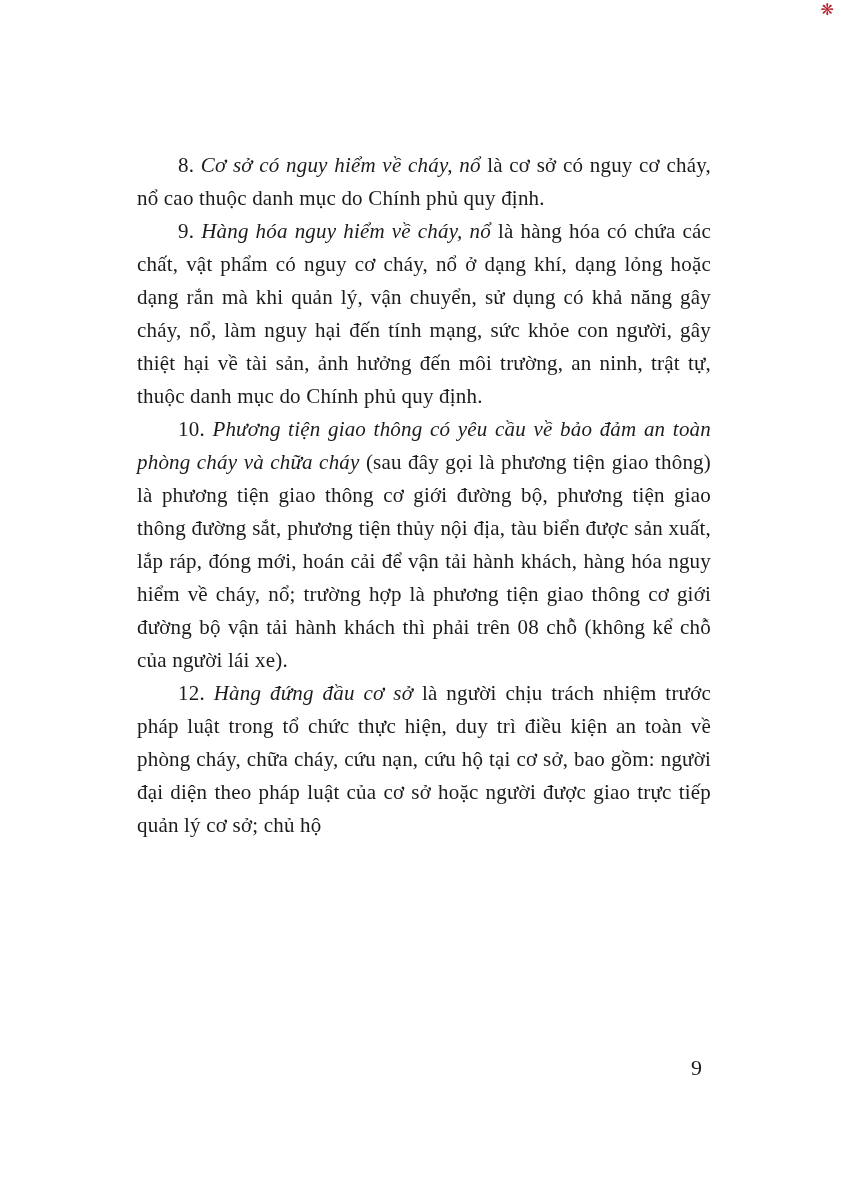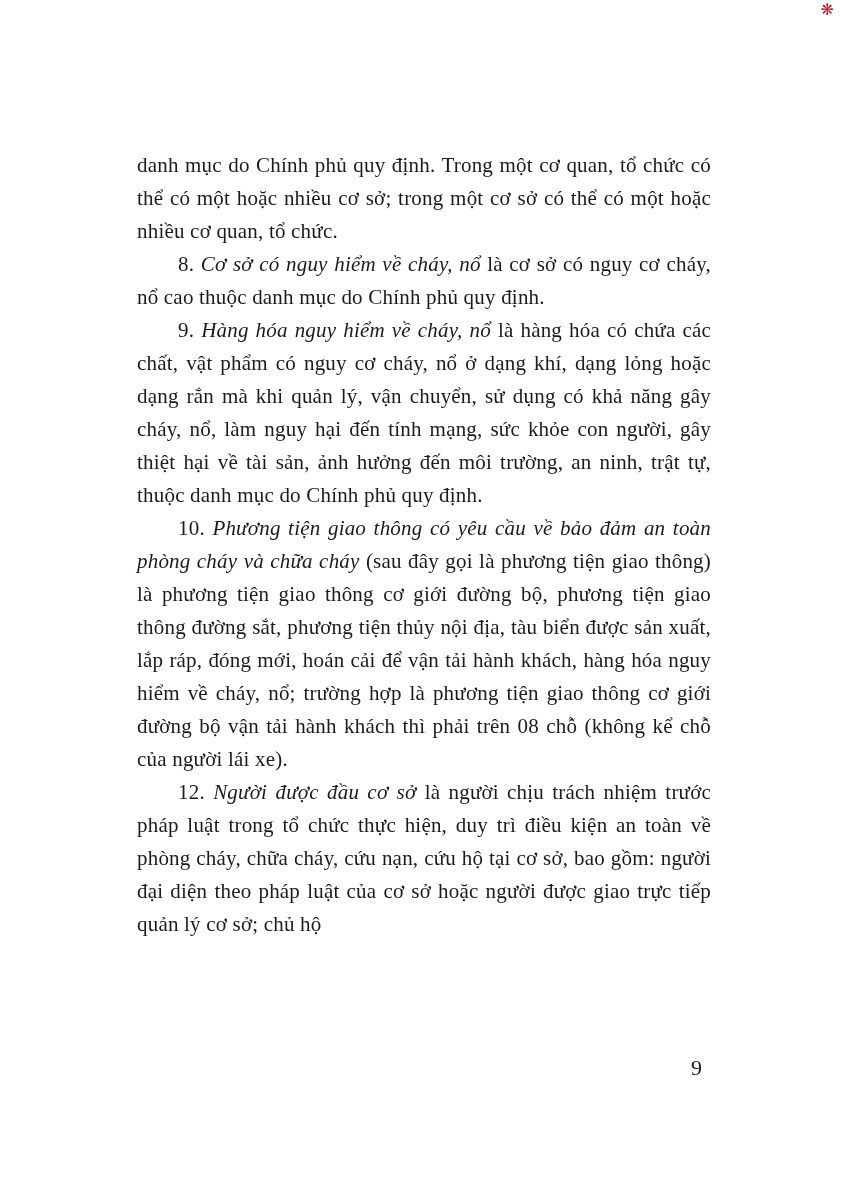--- a/index.html
+++ b/index.html
@@ -55,20 +55,19 @@
     line-height: 28px;
     color: #1b1b1b;
   }
 </style>
 </head>
 <body>
 
 <span class="decoration">❋</span>
 
 <div class="text-block">
-    <p class="para"><span class="normal">danh mục do Chính phủ quy định. Trong một cơ quan, tổ chức có thể có một hoặc nhiều cơ sở; trong một cơ sở có thể có một hoặc nhiều cơ quan, tổ chức.</span></p>
     <p class="para indent"><span class="normal">8. </span><span class="italic">Cơ sở có nguy hiểm về cháy, nổ </span><span class="normal">là cơ sở có nguy cơ cháy, nổ cao thuộc danh mục do Chính phủ quy định.</span></p>
     <p class="para indent"><span class="normal">9. </span><span class="italic">Hàng hóa nguy hiểm về cháy, nổ </span><span class="normal">là hàng hóa có chứa các chất, vật phẩm có nguy cơ cháy, nổ ở dạng khí, dạng lỏng hoặc dạng rắn mà khi quản lý, vận chuyển, sử dụng có khả năng gây cháy, nổ, làm nguy hại đến tính mạng, sức khỏe con người, gây thiệt hại về tài sản, ảnh hưởng đến môi trường, an ninh, trật tự, thuộc danh mục do Chính phủ quy định.</span></p>
     <p class="para indent"><span class="normal">10. </span><span class="italic">Phương tiện giao thông có yêu cầu về bảo đảm an toàn phòng cháy và chữa cháy </span><span class="normal">(sau đây gọi là phương tiện giao thông) là phương tiện giao thông cơ giới đường bộ, phương tiện giao thông đường sắt, phương tiện thủy nội địa, tàu biển được sản xuất, lắp ráp, đóng mới, hoán cải để vận tải hành khách, hàng hóa nguy hiểm về cháy, nổ; trường hợp là phương tiện giao thông cơ giới đường bộ vận tải hành khách thì phải trên 08 chỗ (không kể chỗ của người lái xe).</span></p>
-    <p class="para indent"><span class="normal">12. </span><span class="italic">Người được đầu cơ sở </span><span class="normal">là người chịu trách nhiệm trước pháp luật trong tổ chức thực hiện, duy trì điều kiện an toàn về phòng cháy, chữa cháy, cứu nạn, cứu hộ tại cơ sở, bao gồm: người đại diện theo pháp luật của cơ sở hoặc người được giao trực tiếp quản lý cơ sở; chủ hộ</span></p>
+    <p class="para indent"><span class="normal">12. </span><span class="italic">Hàng đứng đầu cơ sở </span><span class="normal">là người chịu trách nhiệm trước pháp luật trong tổ chức thực hiện, duy trì điều kiện an toàn về phòng cháy, chữa cháy, cứu nạn, cứu hộ tại cơ sở, bao gồm: người đại diện theo pháp luật của cơ sở hoặc người được giao trực tiếp quản lý cơ sở; chủ hộ</span></p>
   </div>
 
 <div class="page-number">9</div>
 
 </body></html>

